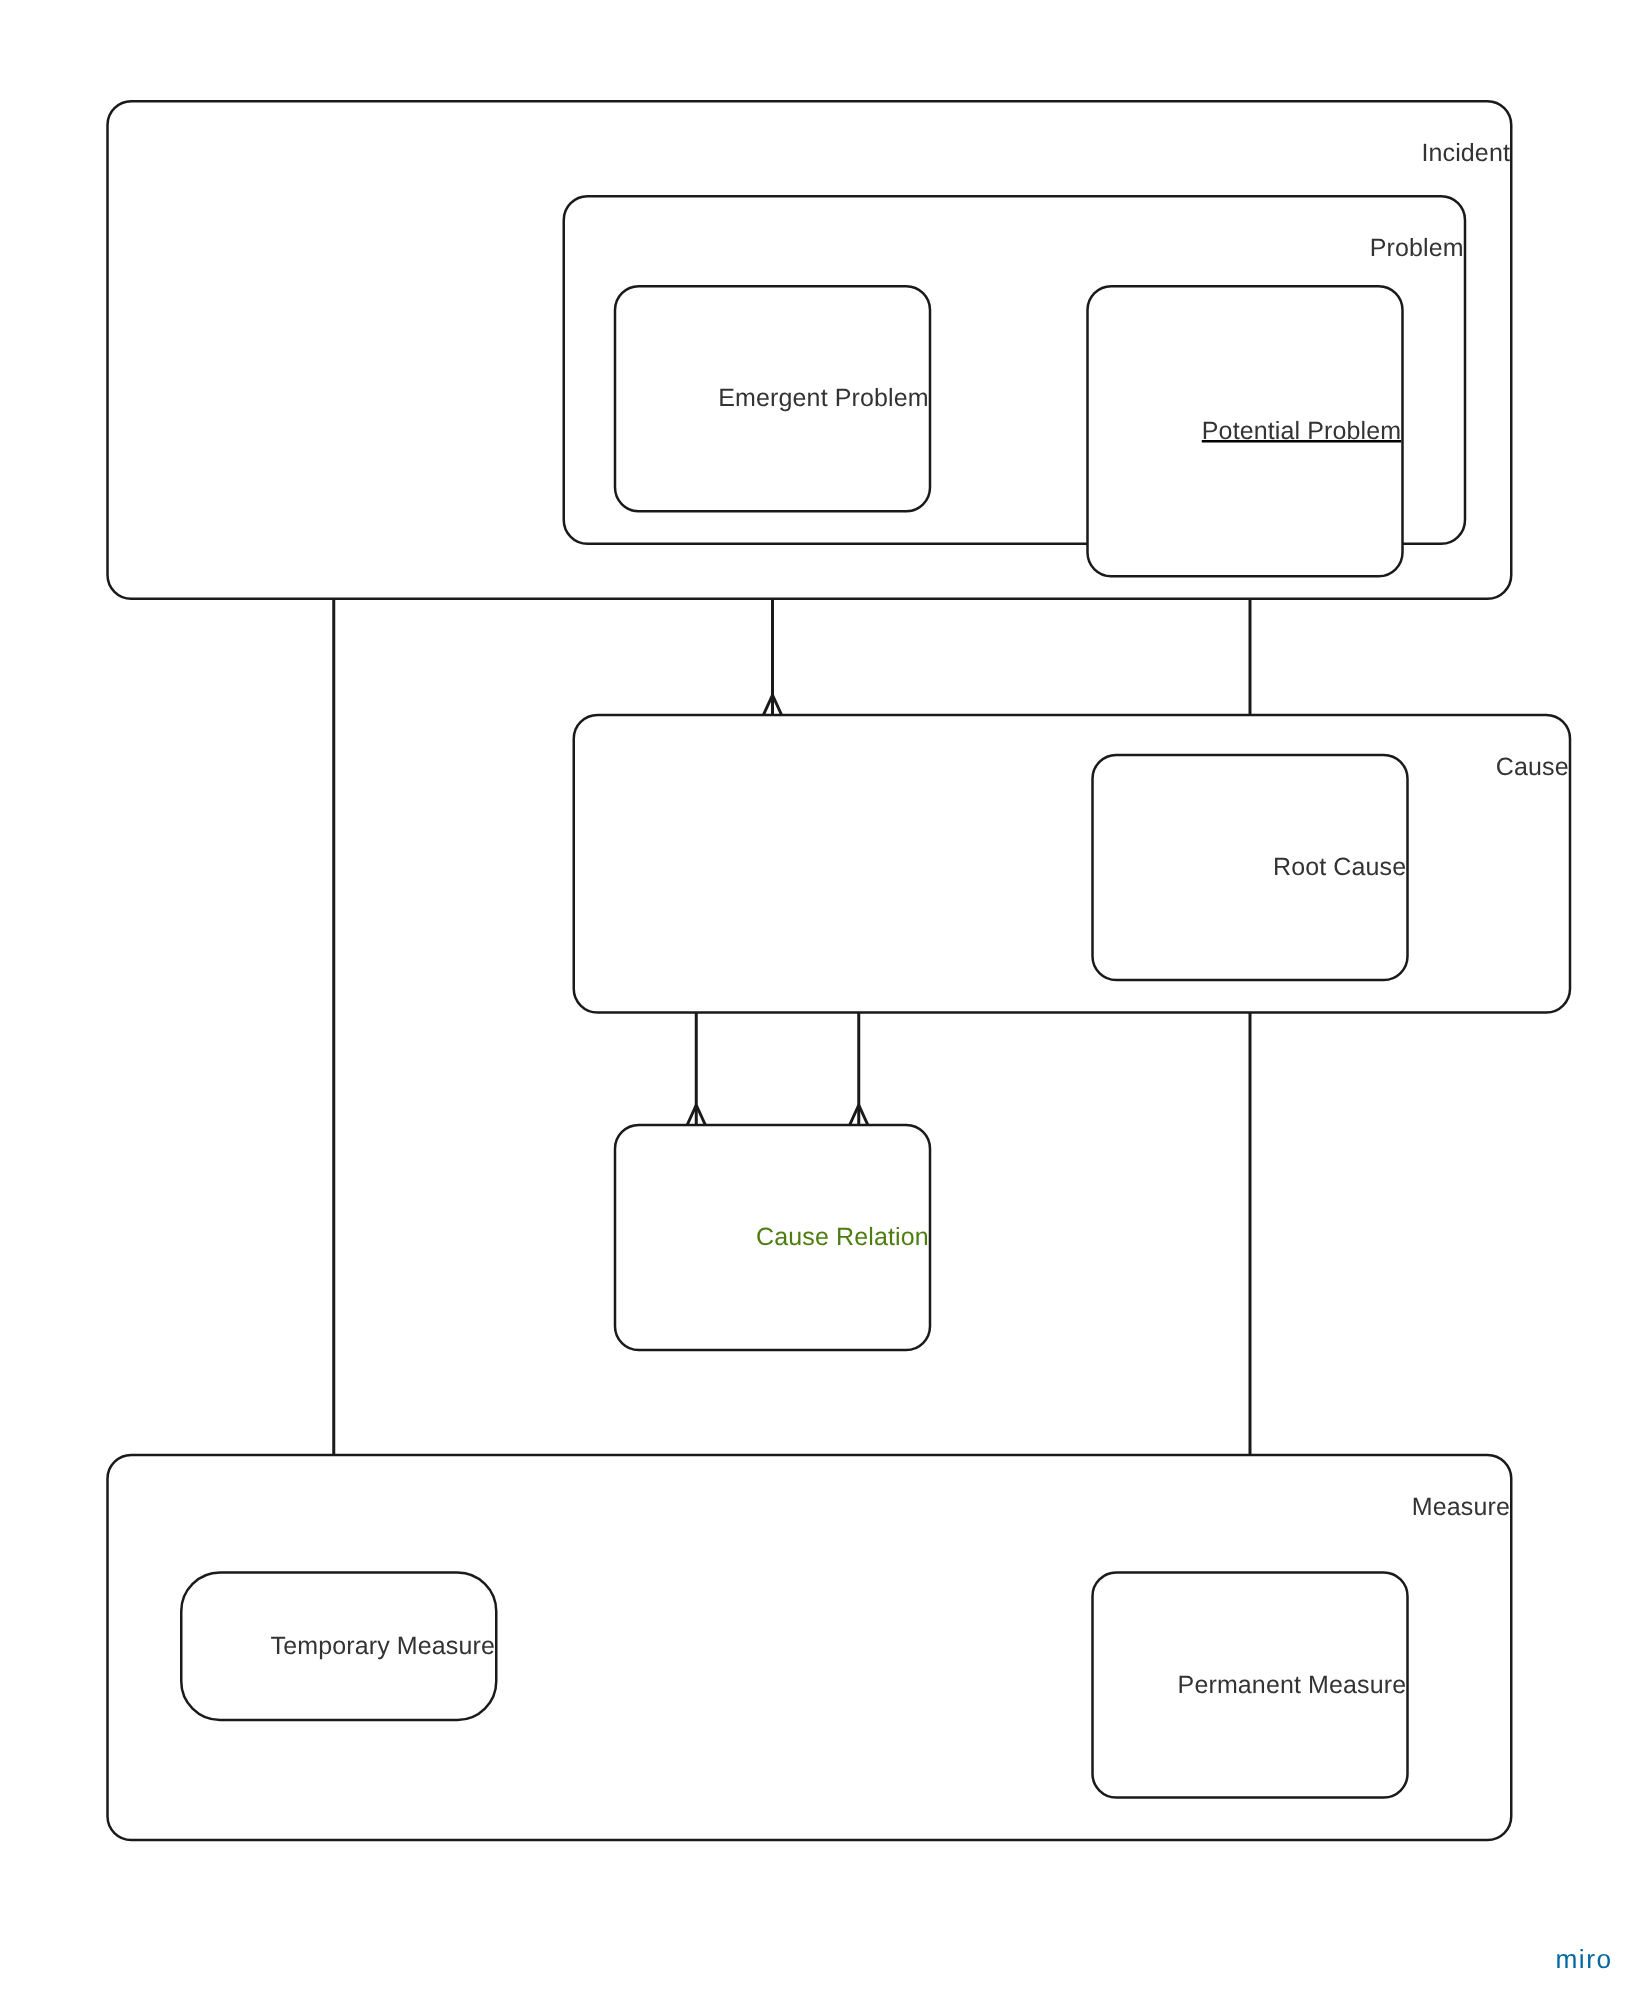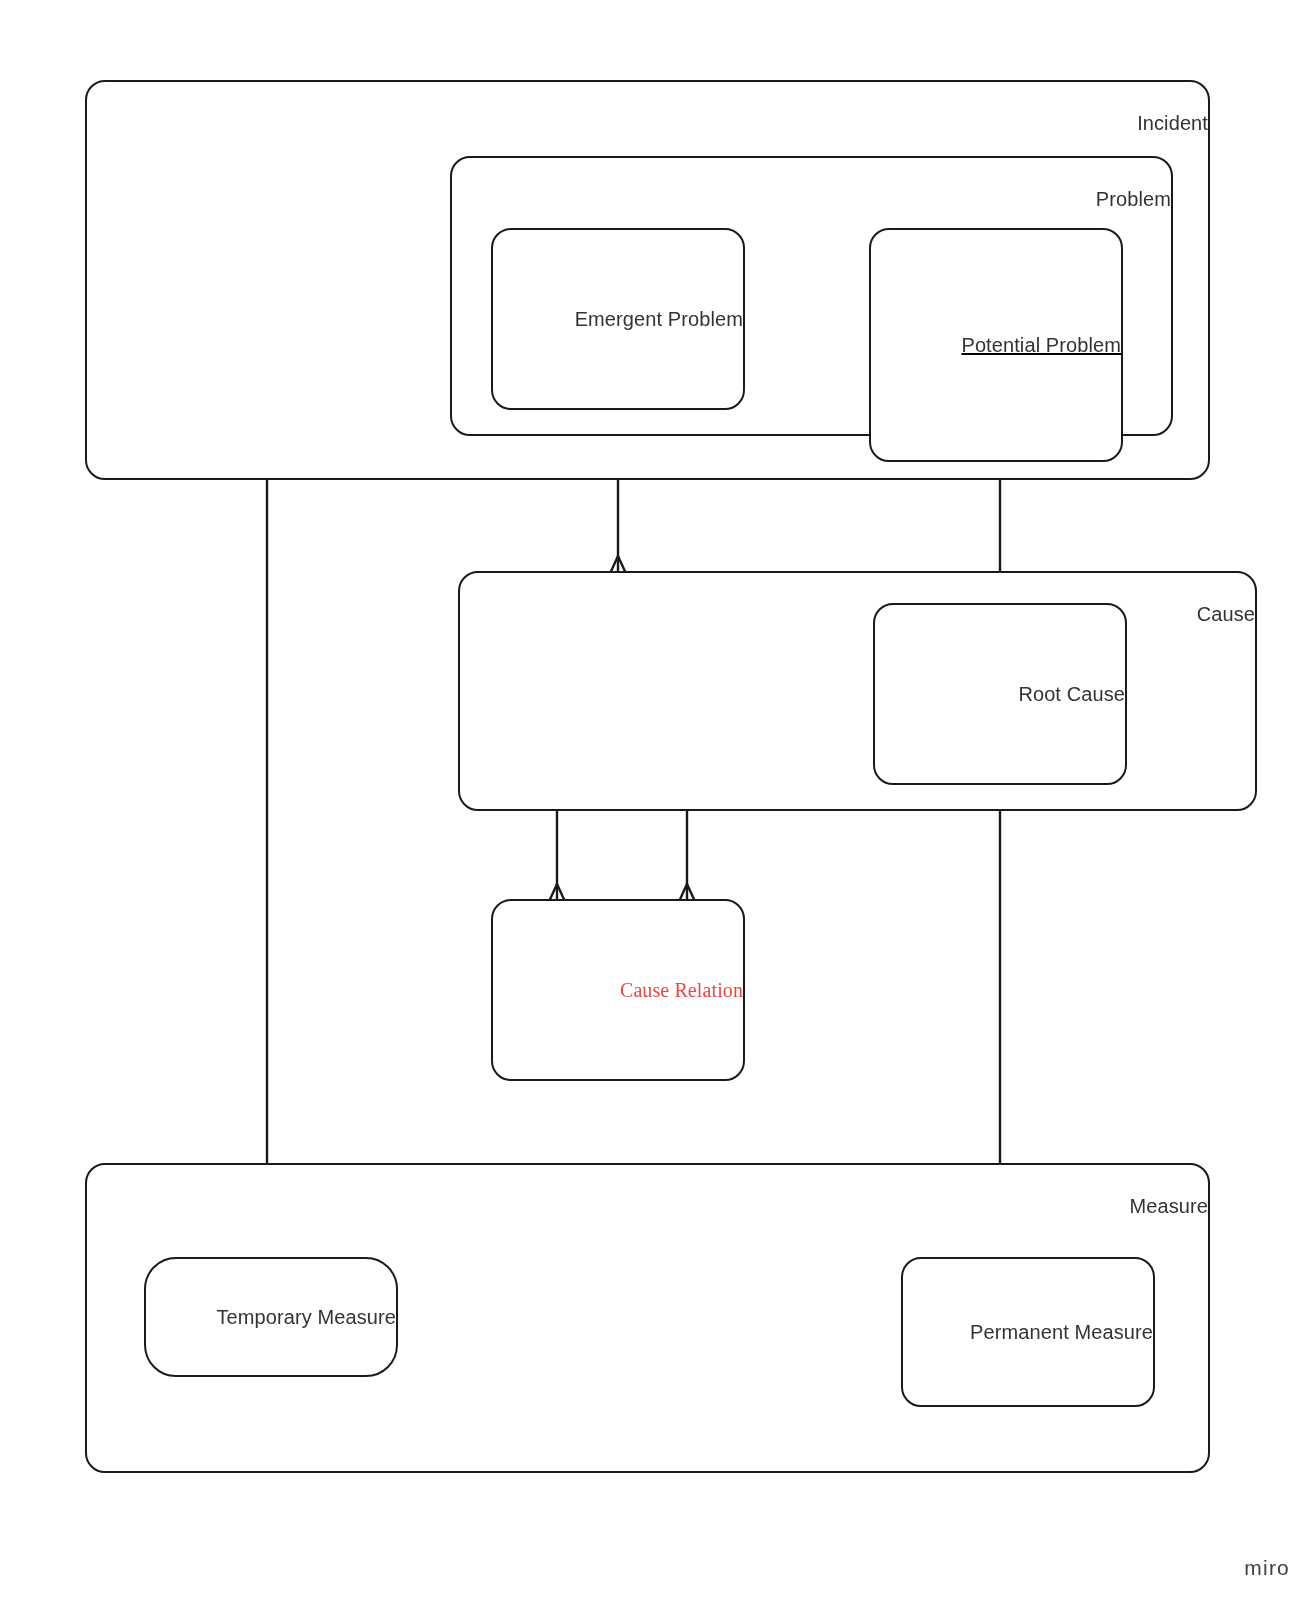--- a/index.html
+++ b/index.html
@@ -123,30 +123,30 @@
 
   <div class="node container" id="n-cause" style="left: 458px; top: 571px; width: 799px; height: 240px; border-color: rgb(26, 26, 26);">
     <span class="label" style="color: rgb(51, 51, 51);">Cause</span>
   </div>
 
   <div class="node leaf" id="n-root_cause" style="left: 873px; top: 603px; width: 254px; height: 182px; border-color: rgb(26, 26, 26);">
     <span class="label" style="color: rgb(51, 51, 51);">Root Cause</span>
   </div>
 
   <div class="node leaf" id="n-cause_relation" style="left: 491px; top: 899px; width: 254px; height: 182px; border-color: rgb(26, 26, 26);">
-    <span class="label" style="color: #ef4444; font-family: Liberation Serif, serif;">Cause Relation</span>
+    <span class="label" style="color: #4d7c0f;">Cause Relation</span>
   </div>
 
   <div class="node container" id="n-measure" style="left: 85px; top: 1163px; width: 1125px; height: 310px; border-color: rgb(26, 26, 26);">
     <span class="label" style="color: rgb(51, 51, 51);">Measure</span>
   </div>
 
   <div class="node leaf" id="n-temporary_measure" style="left: 144px; top: 1257px; width: 254px; height: 120px; border-color: rgb(26, 26, 26); border-radius: 32px;">
     <span class="label" style="color: rgb(51, 51, 51);">Temporary Measure</span>
   </div>
 
-  <div class="node leaf" id="n-permanent_measure" style="left: 873px; top: 1257px; width: 254px; height: 150px; border-color: rgb(26, 26, 26); margin-left: 28px;">
+  <div class="node leaf" id="n-permanent_measure" style="left: 873px; top: 1257px; width: 254px; height: 182px; border-color: rgb(26, 26, 26);">
     <span class="label" style="color: rgb(51, 51, 51);">Permanent Measure</span>
   </div>
 
-  <div id="watermark" style="color: #404040;">miro</div>
+  <div id="watermark" style="color: #0369a1;">miro</div>
 
 </div>
 
 </body></html>

